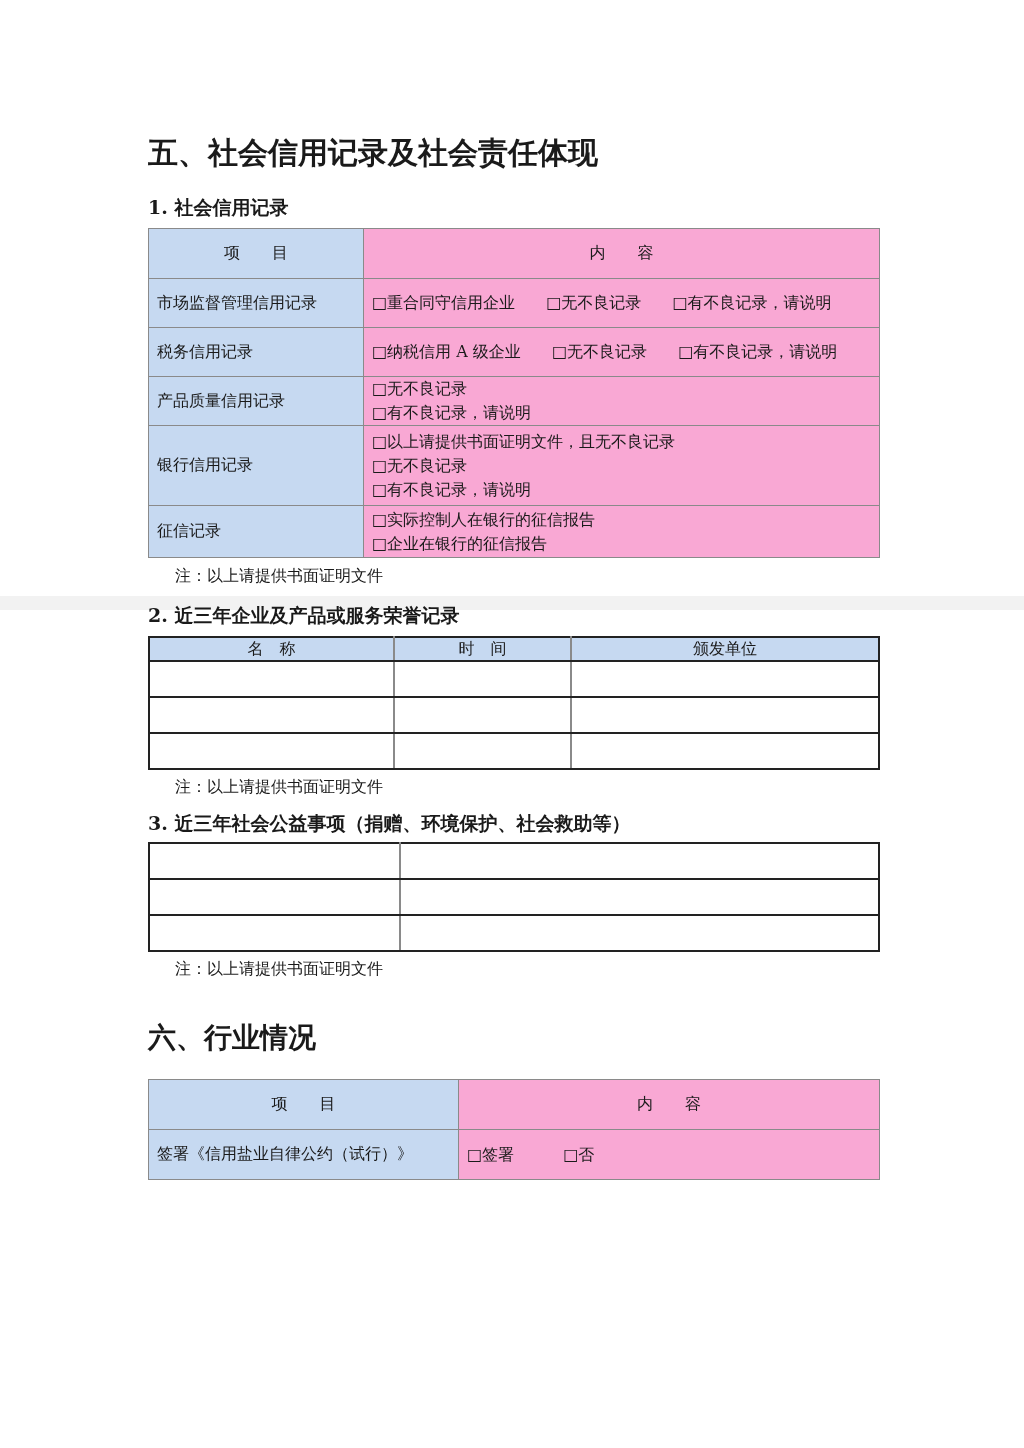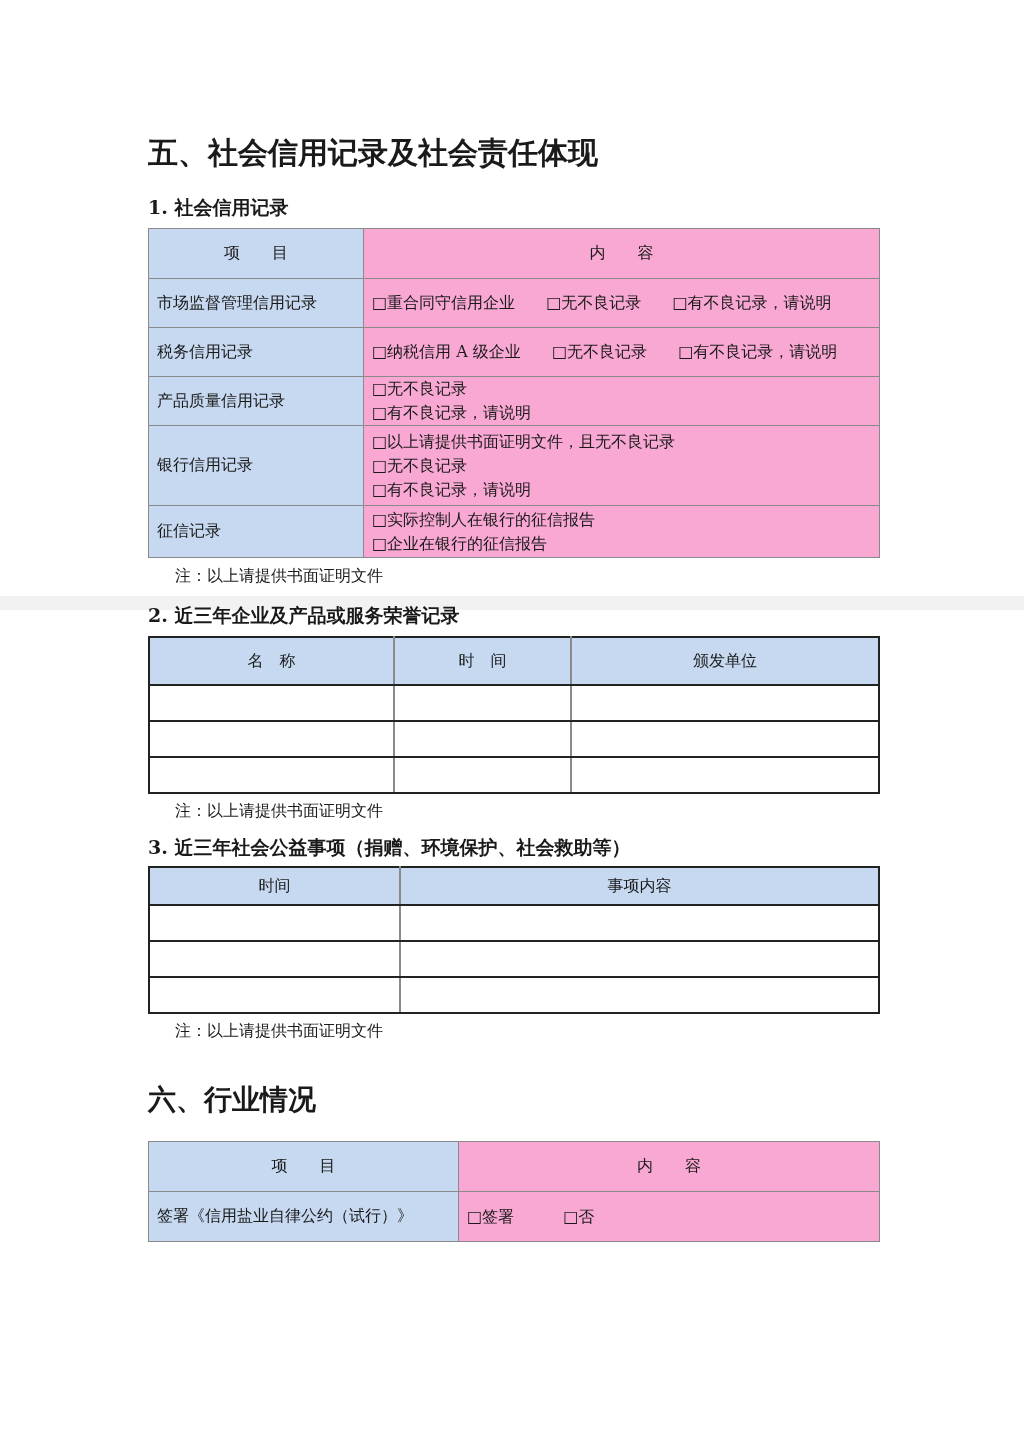--- a/index.html
+++ b/index.html
@@ -143,21 +143,21 @@
 
   <h2 class="h-honor">2. 近三年企业及产品或服务荣誉记录</h2>
 
   <table class="t2">
     <colgroup>
         <col style="width:245px">
         <col style="width:177px">
         <col>
       </colgroup>
     <tbody>
-        <tr style="height:48px">
+        <tr style="height:24px">
       <td class="blue hd">名　称</td>
       <td class="blue hd">时　间</td>
       <td class="blue hd">颁发单位</td>
     </tr>
     <tr style="height:36px">
       <td></td>
       <td></td>
       <td></td>
     </tr>
     <tr style="height:36px">
@@ -176,24 +176,20 @@
   <div class="note note-honor">注：以上请提供书面证明文件</div>
 
   <h2 class="h-welfare">3. 近三年社会公益事项（捐赠、环境保护、社会救助等）</h2>
 
   <table class="t3">
     <colgroup>
         <col style="width:251px">
         <col>
       </colgroup>
     <tbody>
-        <tr style="height:38px">
-      <td class="blue hd">时间</td>
-      <td class="blue hd">事项内容</td>
-    </tr>
     <tr style="height:36px">
       <td></td>
       <td></td>
     </tr>
     <tr style="height:36px">
       <td></td>
       <td></td>
     </tr>
     <tr style="height:36px">
       <td></td>

